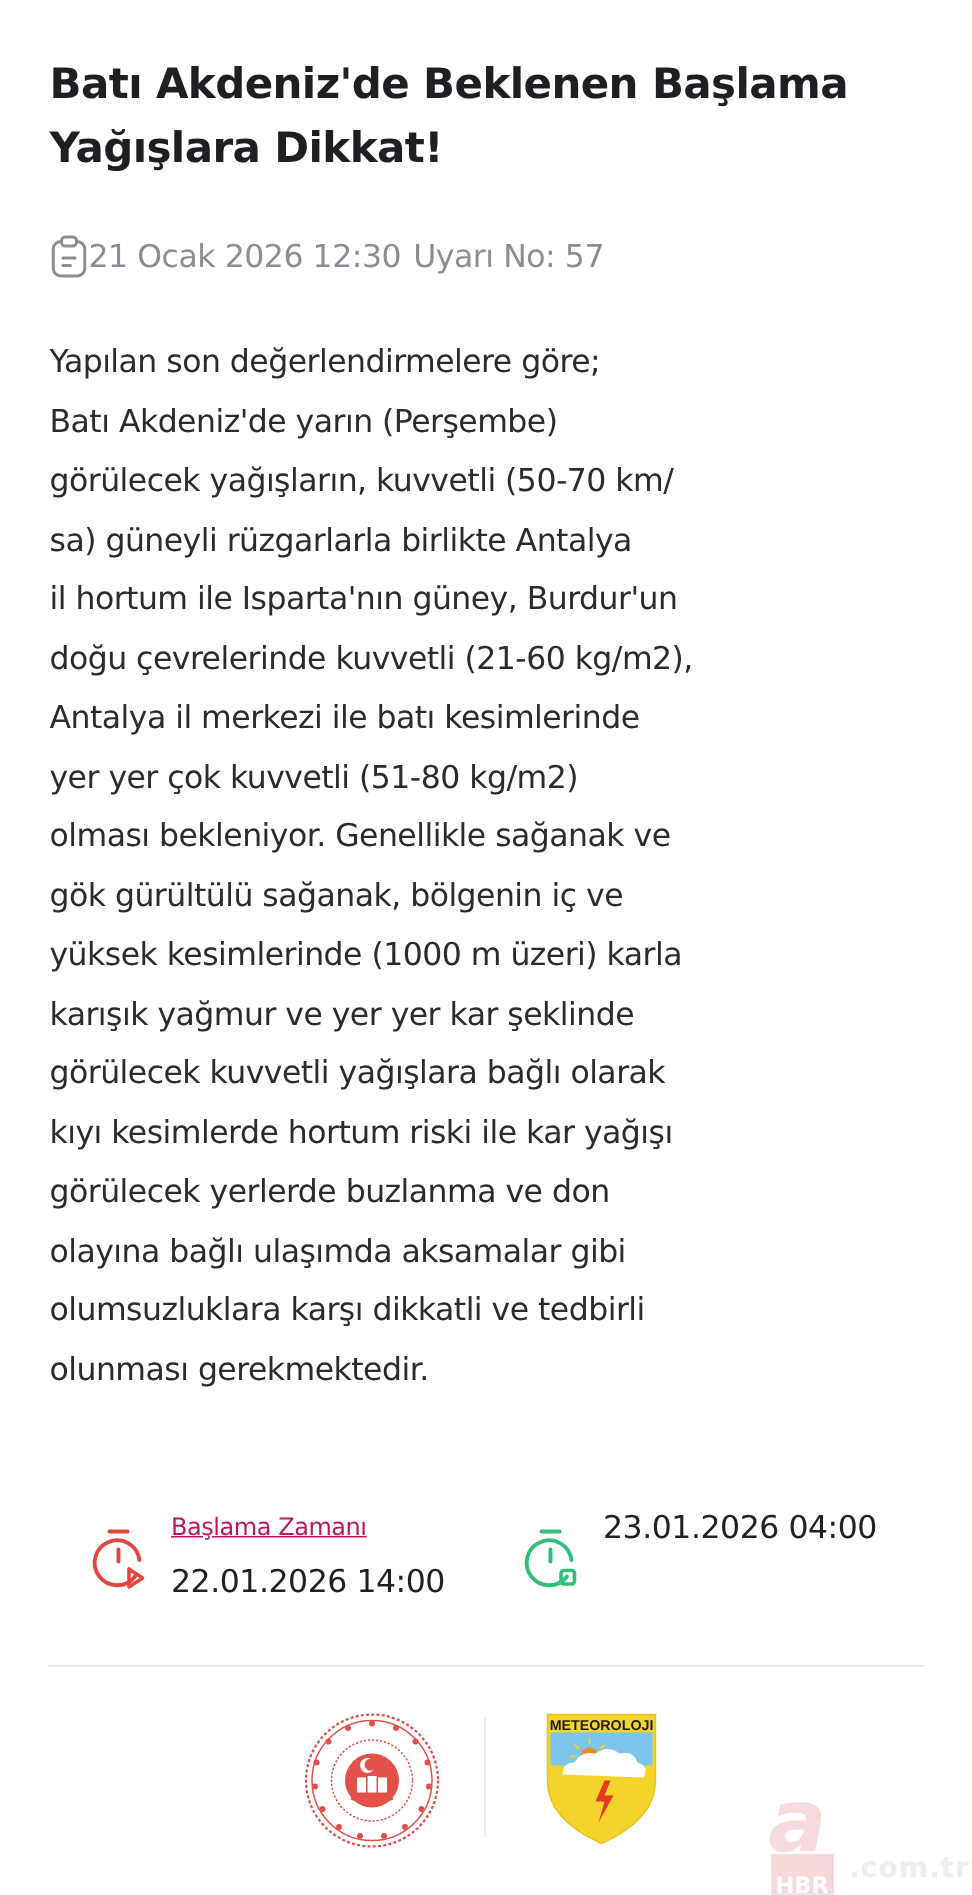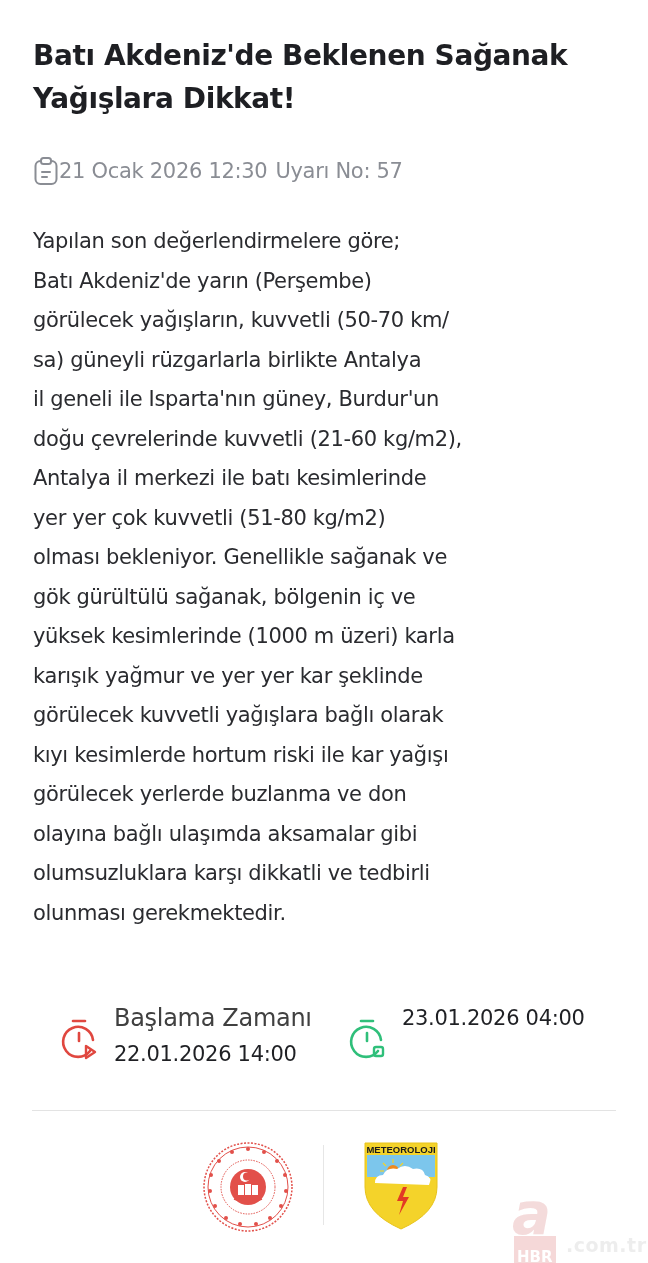--- a/index.html
+++ b/index.html
@@ -26,41 +26,41 @@
     }
     .body-text span { display: block; white-space: nowrap; }
 
     .times {
       position: absolute; left: 60px; top: 1000px; width: 560px; height: 75px;
     }
     .time-block { position: absolute; top: 0; display: flex; align-items: flex-start; }
     .time-block.start { left: 0; }
     .time-block.end { left: 288px; }
     .time-icon { width: 40px; height: 46px; margin-top: 18px; margin-right: 14px; }
-    .time-label { font-size: 24px; color: #404040; line-height: 36px; letter-spacing: -0.3px; }
+    .time-label { font-size: 16px; color: #be185d; line-height: 36px; letter-spacing: -0.3px; text-decoration: underline; }
     .time-value { font-size: 21px; color: #1f2024; line-height: 36px; letter-spacing: -0.3px; }
 
     .divider {
       position: absolute; left: 32px; top: 1110px; width: 584px; height: 1px; background: #e3e3e3;
     }
 
     .logos { position: absolute; left: 0; top: 1135px; width: 596px; height: 110px; }
     .logo-seal { position: absolute; left: 202px; top: 6px; width: 92px; height: 92px; }
     .logo-divider { position: absolute; left: 323px; top: 10px; width: 1px; height: 80px; background: #e6e6e6; }
     .logo-meteo { position: absolute; left: 363px; top: 6px; width: 76px; height: 90px; }
 
     .watermark { position: absolute; left: 500px; top: 1188px; width: 148px; height: 70px; opacity: 0.45; }
     .wm-a { position: absolute; left: 12px; top: 0; font-size: 58px; font-weight: bold; font-style: italic; color: #e8b0b0; line-height: 52px; }
     .wm-hbr { position: absolute; left: 14px; top: 48px; font-size: 15px; font-weight: bold; color: #ffffff; background: #e9a9a9; padding: 12px 3px; line-height: 18px; }
     .wm-com { position: absolute; left: 66px; top: 46px; font-size: 19px; font-weight: bold; color: #d8d8d8; line-height: 22px; letter-spacing: 0.5px; }
   </style>
 </head>
 <body>
 
-<h1 class="title">Batı Akdeniz'de Beklenen Sağanak Yağışlara Dikkat!</h1>
+<h1 class="title">Batı Akdeniz'de Beklenen Başlama Yağışlara Dikkat!</h1>
 
 <div class="meta">
   <span class="icon">
     <svg width="26" height="30" viewBox="0 0 26 30">
       <rect x="2.5" y="5" width="21" height="23" rx="5" fill="none" stroke="#8a8d94" stroke-width="2"></rect>
       <rect x="8" y="2" width="10" height="6" rx="2.5" fill="#fff" stroke="#8a8d94" stroke-width="2"></rect>
       <line x1="9" y1="16" x2="17" y2="16" stroke="#8a8d94" stroke-width="2" stroke-linecap="round"></line>
       <line x1="9" y1="21" x2="14" y2="21" stroke="#8a8d94" stroke-width="2" stroke-linecap="round"></line>
     </svg>
   </span>
@@ -68,21 +68,21 @@
     <span>21 Ocak 2026 12:30</span>
     <span>Uyarı No: 57</span>
   </span>
 </div>
 
 <div class="body-text">
   <span>Yapılan son değerlendirmelere göre;</span>
   <span>Batı Akdeniz'de yarın (Perşembe)</span>
   <span>görülecek yağışların, kuvvetli (50-70 km/</span>
   <span>sa) güneyli rüzgarlarla birlikte Antalya</span>
-  <span>il geneli ile Isparta'nın güney, Burdur'un</span>
+  <span>il hortum ile Isparta'nın güney, Burdur'un</span>
   <span>doğu çevrelerinde kuvvetli (21-60 kg/m2),</span>
   <span>Antalya il merkezi ile batı kesimlerinde</span>
   <span>yer yer çok kuvvetli (51-80 kg/m2)</span>
   <span>olması bekleniyor. Genellikle sağanak ve</span>
   <span>gök gürültülü sağanak, bölgenin iç ve</span>
   <span>yüksek kesimlerinde (1000 m üzeri) karla</span>
   <span>karışık yağmur ve yer yer kar şeklinde</span>
   <span>görülecek kuvvetli yağışlara bağlı olarak</span>
   <span>kıyı kesimlerde hortum riski ile kar yağışı</span>
   <span>görülecek yerlerde buzlanma ve don</span>

